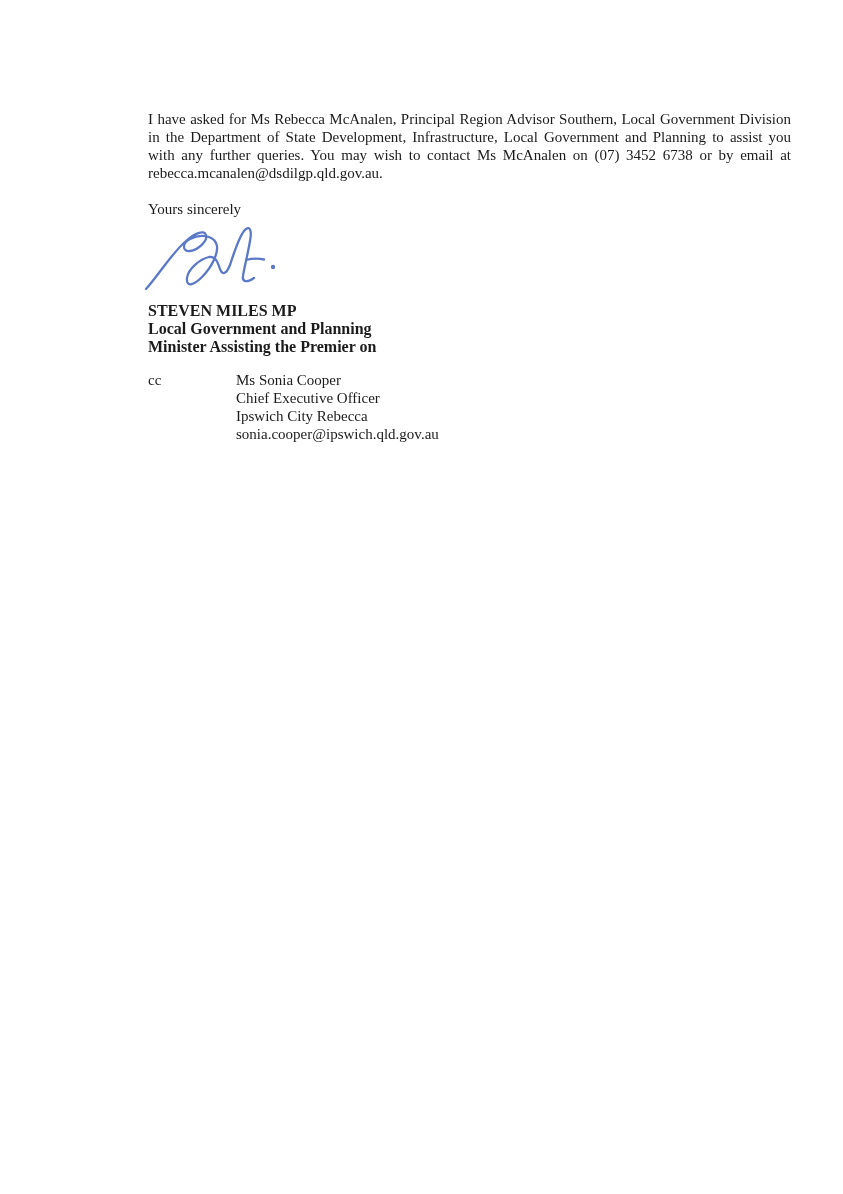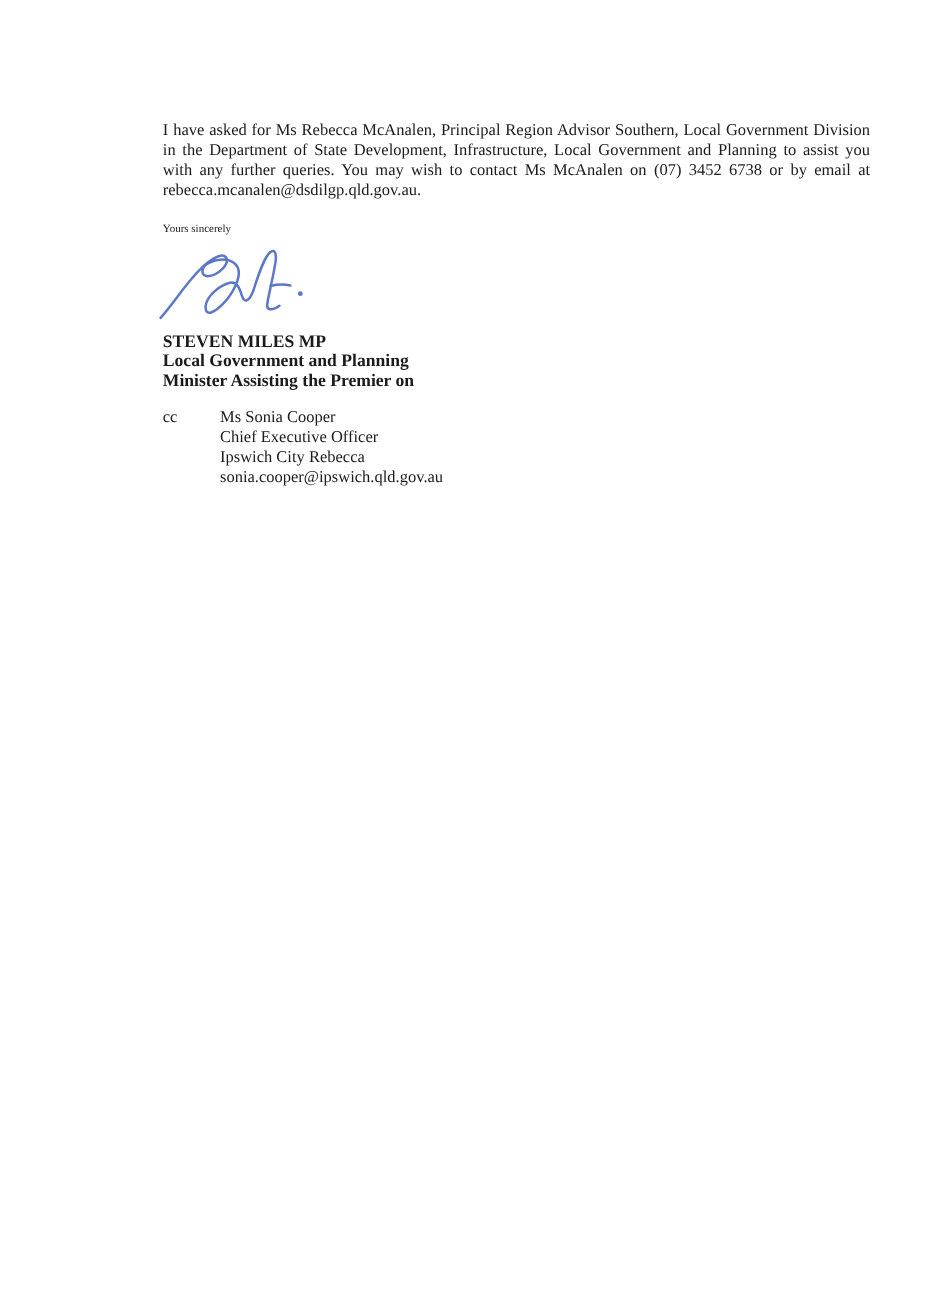--- a/index.html
+++ b/index.html
@@ -23,21 +23,21 @@
     left: 100px;
     width: 643px;
   }
   .body-par {
     font-size: 15px;
     line-height: 18px;
     text-align: justify;
     margin: 0;
   }
   .closing {
-    font-size: 10px;
+    font-size: 15px;
     line-height: 18px;
     margin-top: 18px;
   }
   .signature-wrap {
     margin-top: 5px;
     margin-left: -6px;
     width: 140px;
     height: 76px;
   }
   .sig-svg { display: block; }
@@ -46,20 +46,21 @@
     line-height: 18px;
     font-weight: bold;
     margin-top: 3px;
   }
   .sig-block div { white-space: nowrap; }
   .cc-row {
     display: flex;
     margin-top: 15px;
     font-size: 15px;
     line-height: 18px;
+    gap: 36px;
   }
   .cc-label { width: 52px; flex: 0 0 52px; }
   .cc-lines div { white-space: nowrap; }
 </style>
 </head>
 <body>
 
 <div class="page">
   <div class="content">
 

